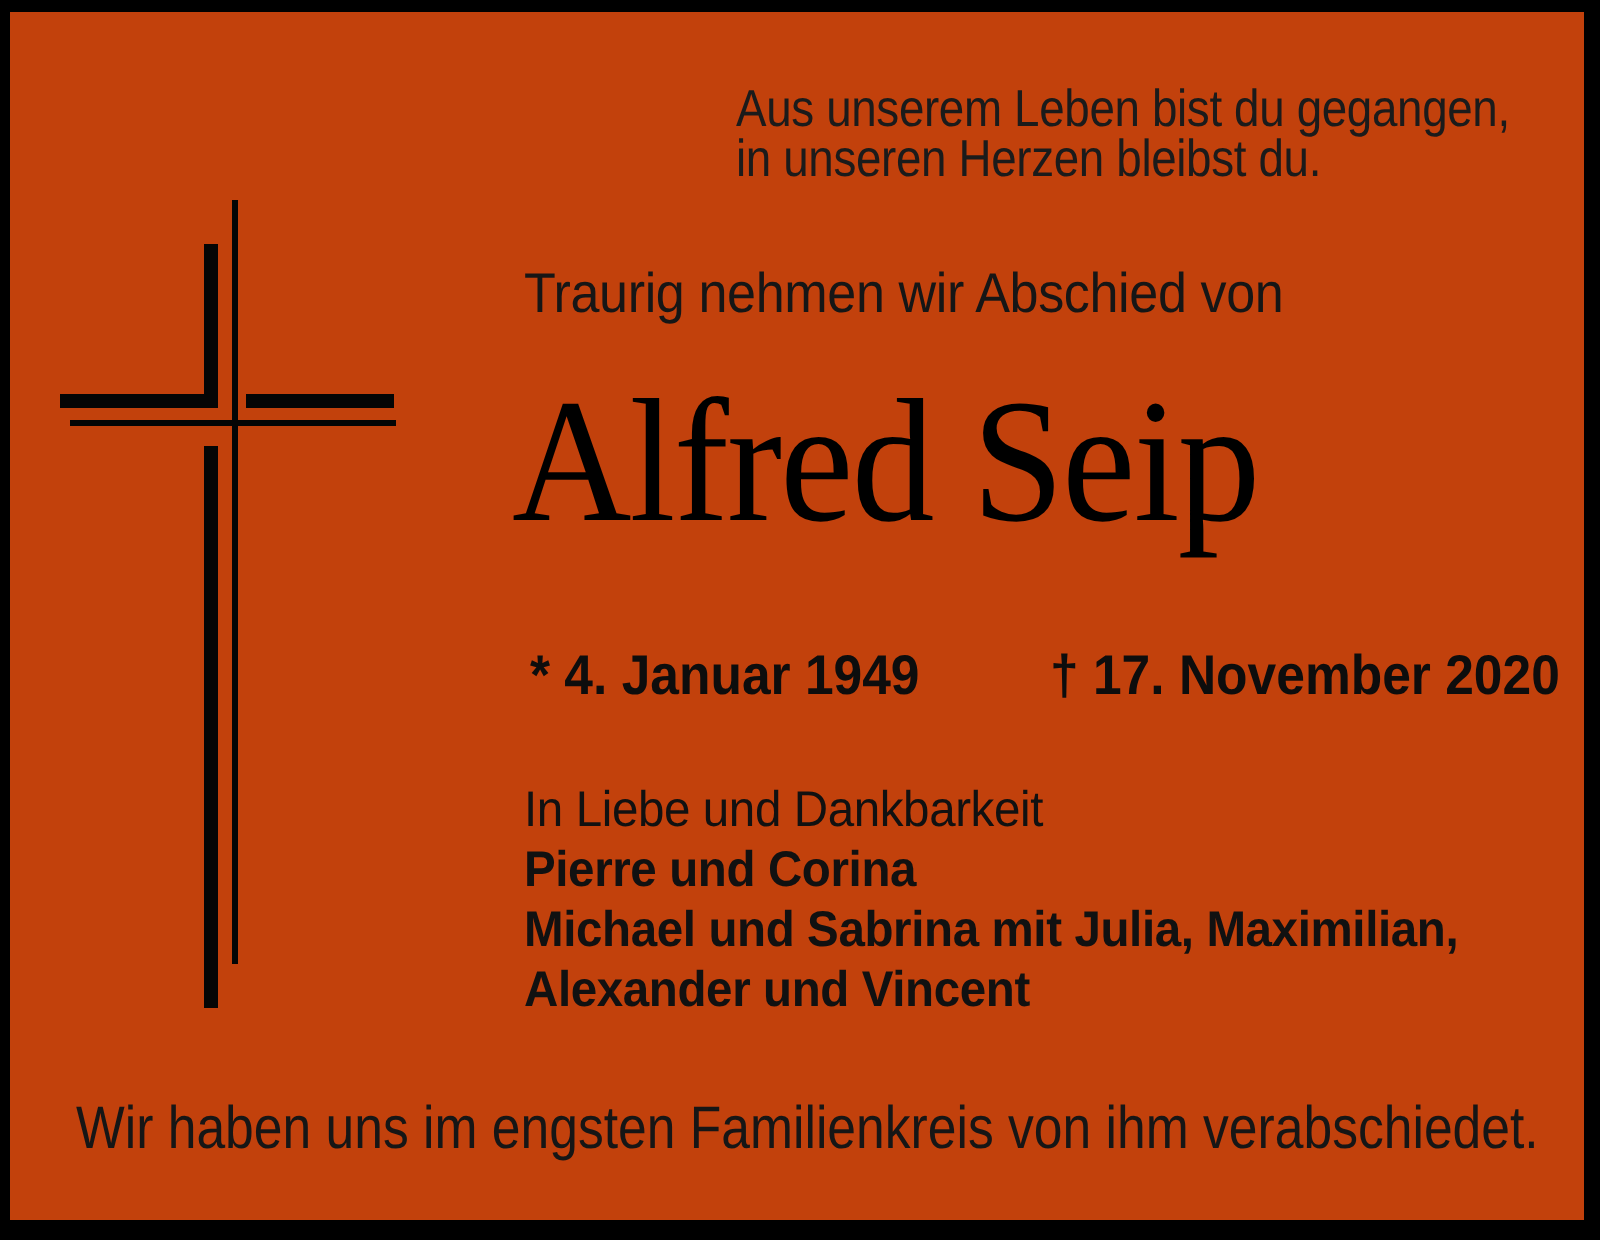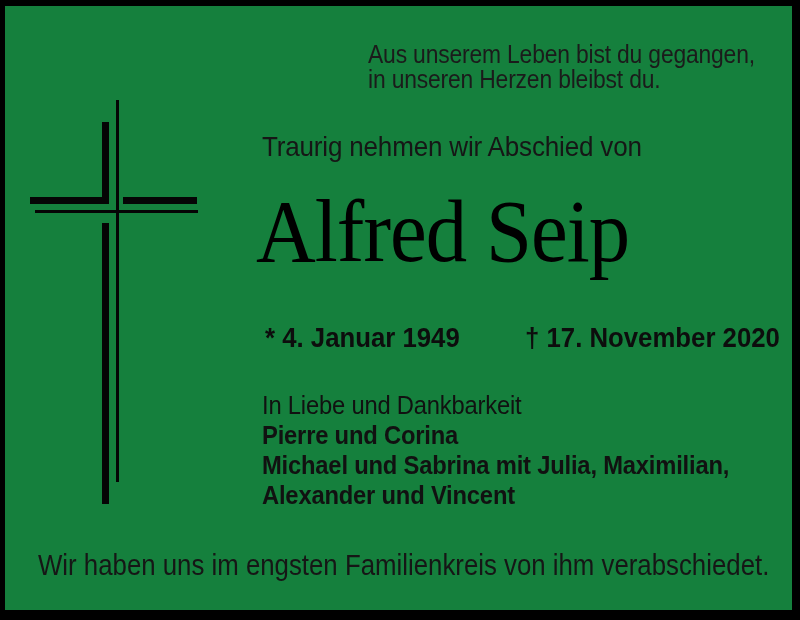--- a/index.html
+++ b/index.html
@@ -15,21 +15,21 @@
     background: #000;
     overflow: hidden;
   }
   
   #sheet {
     position: absolute;
     left: 5px;
     top: 6px;
     width: 787px;
     height: 604px;
-    background: #15803d;
+    background: #c2410c;
     color: #141414;
   }
   .abs { position: absolute; }
 
   
   .epigraph {
     left: 363px;
     top: 36px;
     font-size: 26px;
     line-height: 25px;

